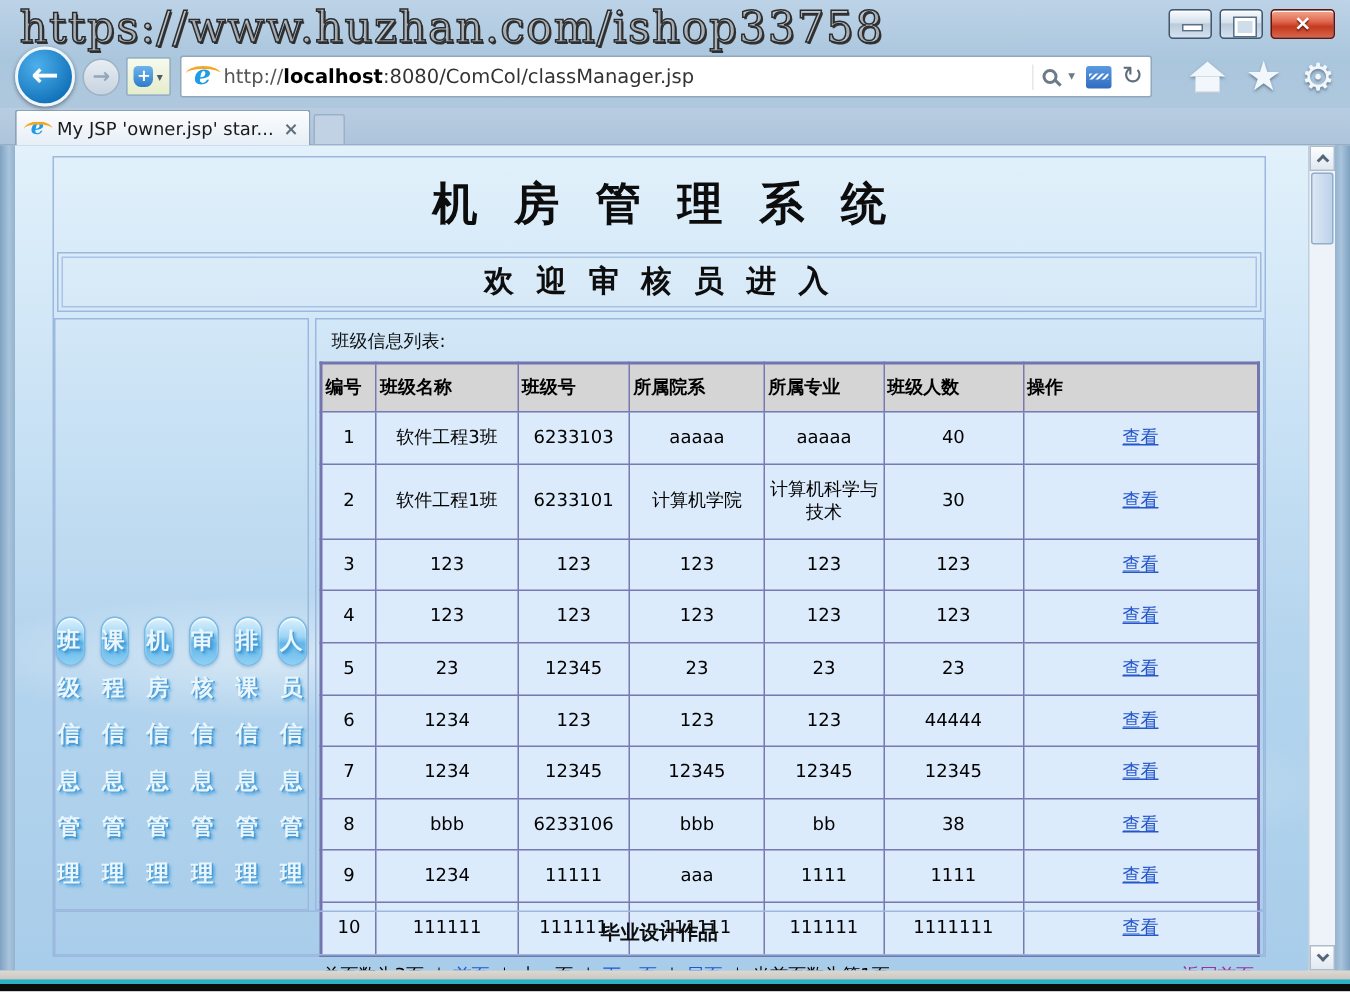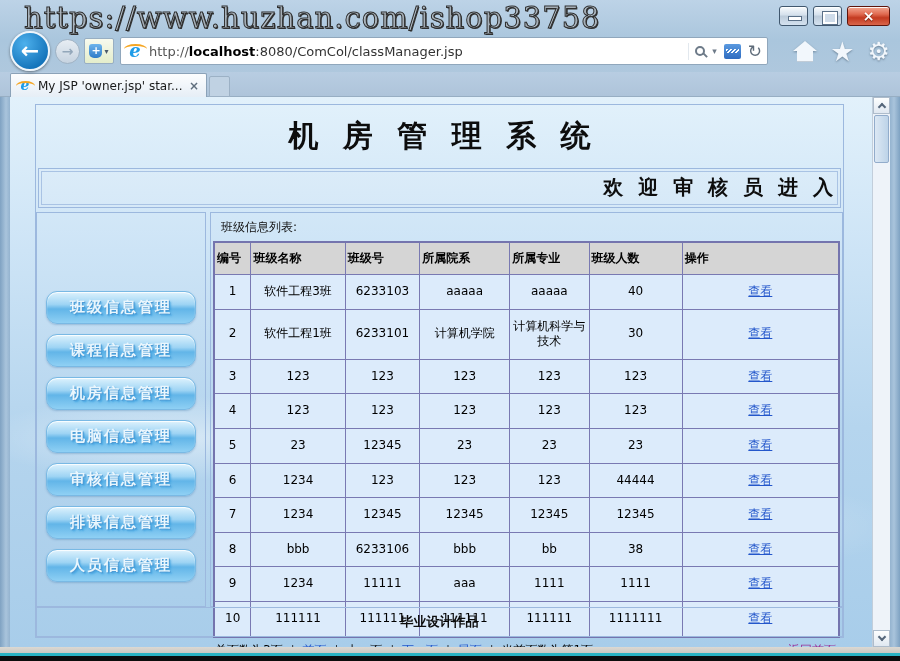--- a/index.html
+++ b/index.html
@@ -4,21 +4,21 @@
 <style>
   * { margin:0; padding:0; box-sizing:border-box; }
   html,body { width:900px; height:661px; overflow:hidden; }
   body { font-family:"DejaVu Sans","Liberation Sans",sans-serif; }
 
   .window { position:relative; width:900px; height:661px;
     background:linear-gradient(180deg,#bdd3e7 0,#aac6dd 40px,#b2c9de 96px,#9db9d2 100%);
     overflow:hidden; }
 
   
-  .watermark { position:absolute; top:1px; left:24px; z-index:40;
+  .watermark { position:absolute; top:1px; left:13px; z-index:40;
     font-family:"DejaVu Serif","Liberation Serif",serif; font-size:29px; letter-spacing:1px;
     color:rgba(185,195,205,0.85); -webkit-text-stroke:1px #2d2d2d;
     text-shadow:1px 1px 0 #333; white-space:nowrap; pointer-events:none; }
 
   
   .win-controls { position:absolute; top:6px; right:10px; display:flex; gap:5px; z-index:50; }
   .win-btn { width:29px; height:20px; border:1px solid #40576e; border-radius:3px;
     background:linear-gradient(#f8fbfd,#d4e0ec 45%,#bccbda 50%,#d4e2f0);
     box-shadow:inset 0 1px 0 rgba(255,255,255,.9); position:relative; }
   .win-btn.min::after { content:""; position:absolute; left:8px; bottom:4px; width:12px; height:3px; background:#fff; border:1px solid #5a7088; }
@@ -116,25 +116,25 @@
       radial-gradient(ellipse 360px 70px at 75% 78%, rgba(255,255,255,.35), transparent 70%),
       radial-gradient(ellipse 250px 50px at 45% 90%, rgba(255,255,255,.3), transparent 70%),
       linear-gradient(180deg,#e2f1fb 0%,#cde4f6 28%,#b5d5ee 60%,#a8cdea 100%); }
 
   .container { position:absolute; left:25px; top:7px; width:809px; bottom:9px;
     border:1px solid #9cb8de; display:flex; flex-direction:column; }
   .serif { font-family:"DejaVu Serif","Liberation Serif",serif; }
   .site-title { height:63px; display:flex; align-items:center; justify-content:center;
     font-size:30px; font-weight:bold; color:#0d0d0d; letter-spacing:7px; text-indent:7px; }
   .welcome-outer { margin:0 2px; border:1px solid #9cb8de; padding:2px; background:rgba(255,255,255,.08); }
-  .welcome-inner { border:1px solid #a9c3e4; text-align:right; font-size:20px; font-weight:bold;
+  .welcome-inner { border:1px solid #a9c3e4; text-align:center; font-size:20px; font-weight:bold;
     color:#0d0d0d; letter-spacing:4px; padding:2px 0 3px 0; }
   .main { flex:1; display:flex; gap:4px; margin-top:4px; min-height:0; }
-  .sidebar { width:170px; border:1px solid #9cb8de; padding-top:78px;
-    display:flex; flex-direction:column; align-items:center; gap:10px; }
+  .sidebar { width:170px; border:1px solid #9cb8de; padding-top:35px;
+    display:flex; flex-direction:row; align-items:center; gap:10px; }
   .side-btn { width:150px; height:33px; border-radius:11px; border:1px solid #79b9e4;
     background:linear-gradient(180deg,#ddf2fd 0%,#9ed4f4 40%,#62b5e8 55%,#8fd0f4 100%);
     box-shadow:inset 0 1px 1px rgba(255,255,255,.9), 0 1px 2px rgba(70,120,170,.35);
     color:#eaf6fd; font-size:15px; font-weight:bold; letter-spacing:2px;
     text-align:center; line-height:31px;
     text-shadow:1px 1px 0 #4e9bd4, 2px 2px 2px rgba(40,150,220,.7); cursor:pointer; }
   .content { flex:1; border:1px solid #9cb8de; padding:3px 2px 0 2px; display:flex; flex-direction:column; min-width:0; }
   .caption { font-size:12px; color:#111; padding:3px 0 5px 8px; }
 
   table.cls { width:100%; border-collapse:collapse; border:2px solid #7474ae; table-layout:fixed; }
@@ -205,21 +205,20 @@
     <div class="container">
       <div class="site-title serif">机 房 管 理 系 统</div>
       <div class="welcome-outer">
         <div class="welcome-inner serif">欢 迎 审 核 员 进 入</div>
       </div>
       <div class="main">
         <div class="sidebar">
             <div class="side-btn">班级信息管理</div>
             <div class="side-btn">课程信息管理</div>
             <div class="side-btn">机房信息管理</div>
-            <div class="side-btn">电脑信息管理</div>
             <div class="side-btn">审核信息管理</div>
             <div class="side-btn">排课信息管理</div>
             <div class="side-btn">人员信息管理</div>
           </div>
         <div class="content">
           <div class="caption">班级信息列表:</div>
           <table class="cls">
             <colgroup>
               <col style="width:5.9%">
                 <col style="width:15.1%">

